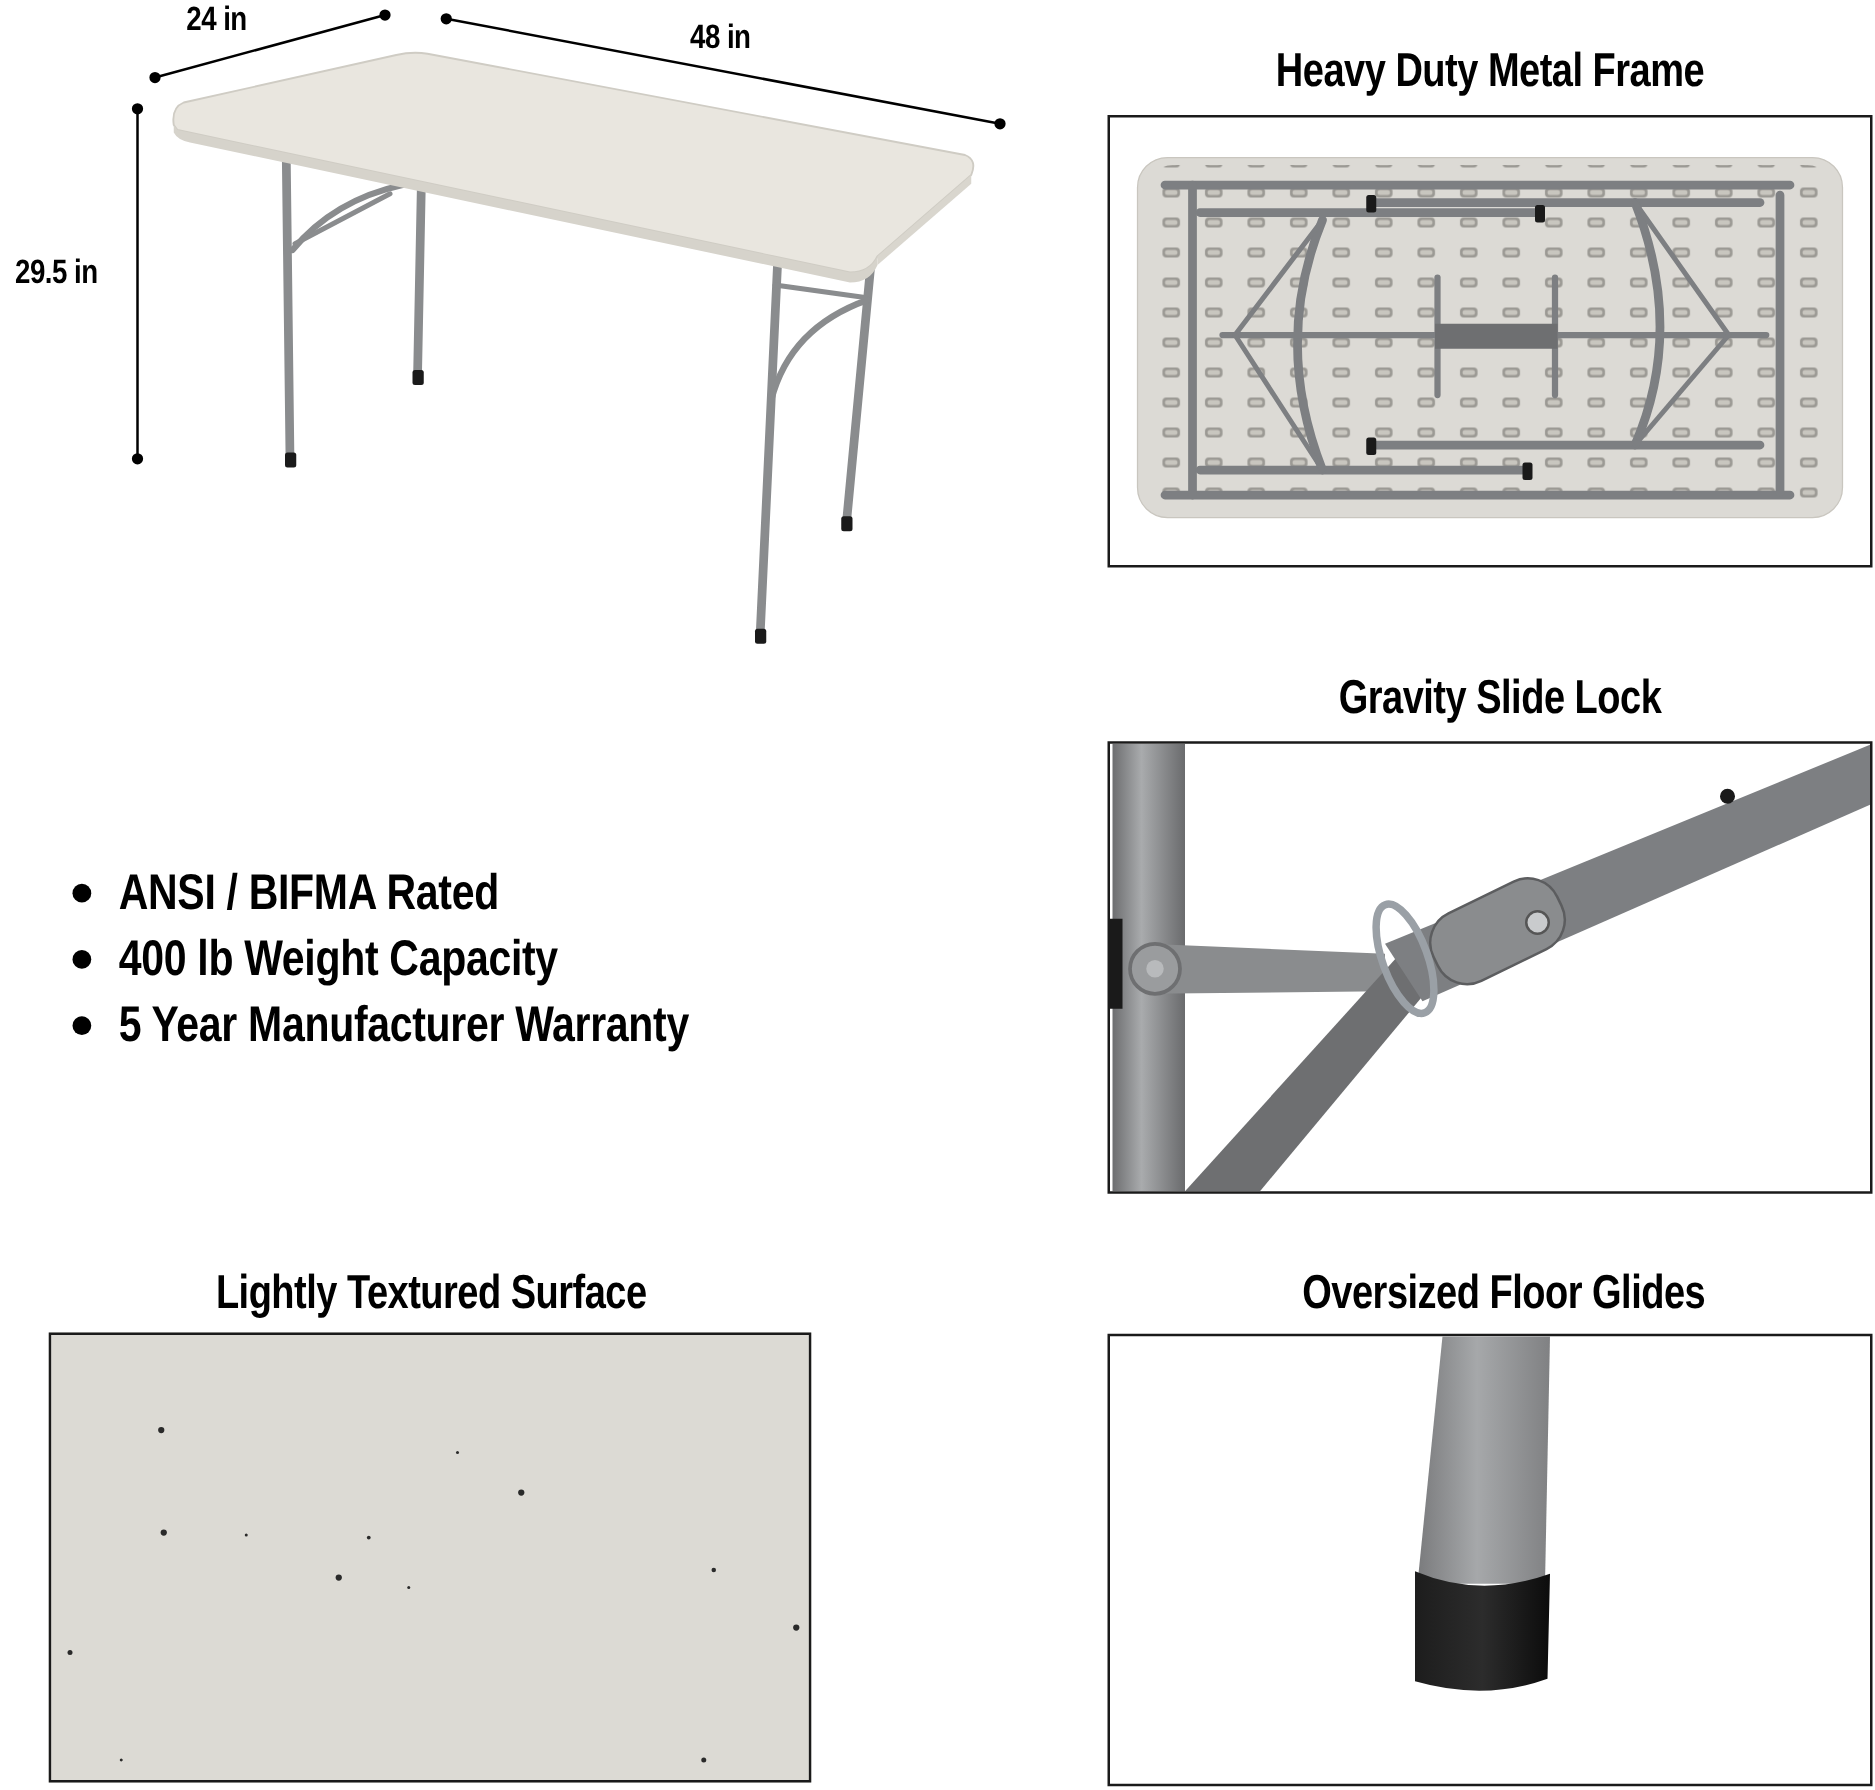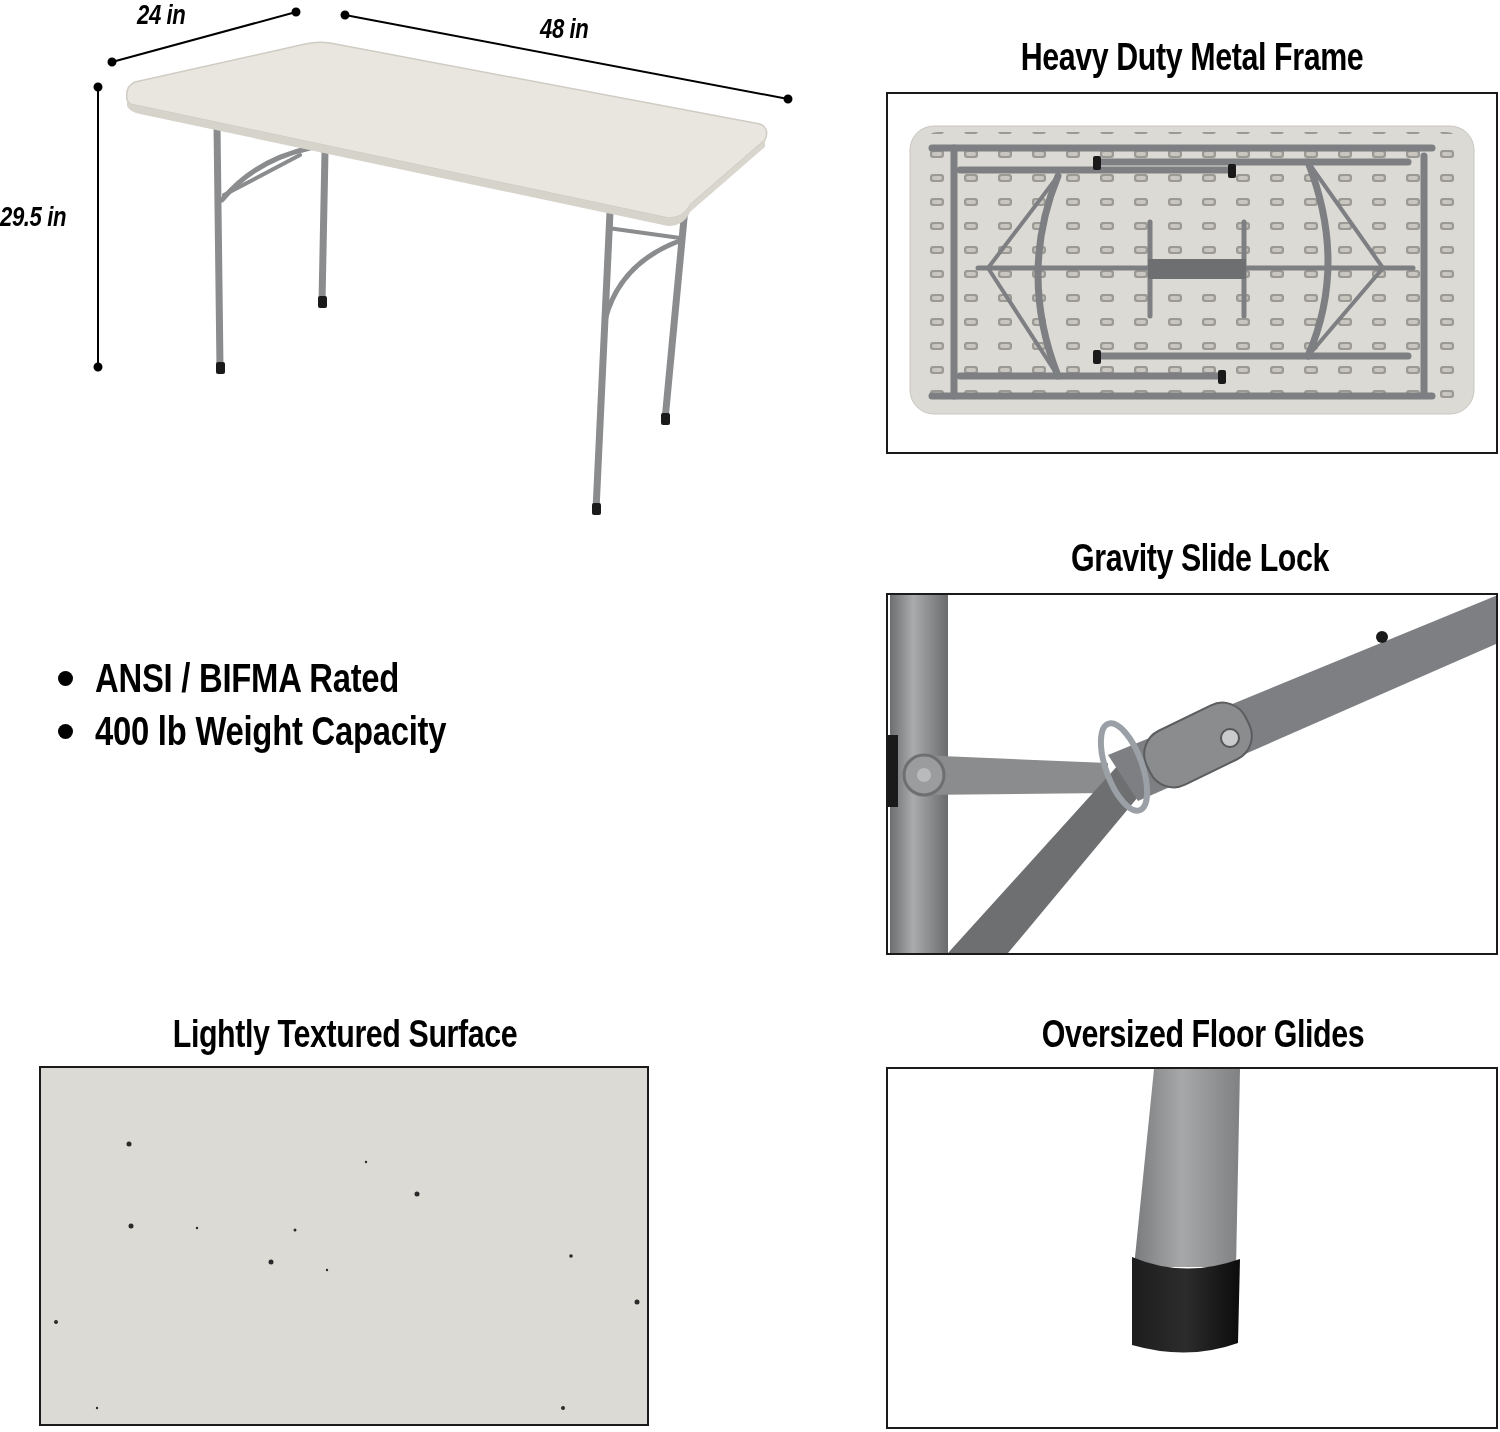--- a/index.html
+++ b/index.html
@@ -4,31 +4,31 @@
 <style>
   html, body { margin:0; padding:0; background:#ffffff; }
   body { width:1500px; height:1432px; position:relative; overflow:hidden;
          font-family:"Liberation Sans", sans-serif; color:#000; }
   .abs { position:absolute; }
   .dim-label { font-family:"Liberation Sans", sans-serif; font-weight:700; font-size:27px;
                transform:scaleX(0.82); transform-origin:left top; letter-spacing:-0.5px; white-space:nowrap; }
   .panel-title { position:absolute; font-weight:700; font-size:38px; text-align:center;
                  white-space:nowrap; transform:scaleX(0.8); letter-spacing:-0.5px; }
   .panel { position:absolute; border:2px solid #1a1a1a; background:#fff; overflow:hidden; box-sizing:border-box; }
-  .features { position:absolute; left:58px; top:652px; list-style:none; margin:0; padding:0; }
+  .features { position:absolute; left:58px; top:688px; list-style:none; margin:0; padding:0; }
   .features li { position:relative; height:53px; display:flex; align-items:center; }
   .bullet { width:15px; height:15px; border-radius:50%; background:#000; margin-right:22px; flex:none; }
   .feat-text { font-weight:700; font-size:40px; white-space:nowrap; transform:scaleX(0.82);
                transform-origin:left center; letter-spacing:-0.3px; }
   svg { display:block; }
 </style>
 </head>
 <body>
 
-<div class="abs" style="left:0;top:0;width:820px;height:530px;font-style:italic;">
+<div class="abs" style="left:12px;top:0;width:820px;height:530px;">
   <svg width="820" height="530">
 
     <g stroke="#000" stroke-width="2" fill="#000">
       <line x1="112" y1="62" x2="296" y2="12"></line>
       <circle cx="112" cy="62" r="3.5"></circle>
         <circle cx="296" cy="12" r="3.5"></circle>
       <line x1="345" y1="15" x2="788" y2="99"></line>
       <circle cx="345" cy="15" r="3.5"></circle>
         <circle cx="788" cy="99" r="3.5"></circle>
       <line x1="98" y1="87" x2="98" y2="367"></line>
@@ -65,20 +65,24 @@
 </div>
 
 <ul class="features">
   <li>
       <span class="bullet"></span>
       <span class="feat-text">ANSI / BIFMA Rated</span>
     </li>
   <li>
       <span class="bullet"></span>
       <span class="feat-text">400 lb Weight Capacity</span>
+    </li>
+  <li>
+      <span class="bullet"></span>
+      <span class="feat-text">5 Year Manufacturer Warranty</span>
     </li>
 </ul>
 
 <div class="panel-title" style="left:887px;top:36px;width:610px;">Heavy Duty Metal Frame</div>
 <div class="panel" style="left:886px;top:92px;width:612px;height:362px;">
   <svg width="608" height="358">
     <defs>
       <pattern id="slots" width="34" height="24" patternUnits="userSpaceOnUse">
         <rect x="8" y="8" width="14" height="8" rx="3" fill="#8f8d88"></rect>
         <rect x="10" y="10" width="10" height="4" rx="2" fill="#c5c2bb"></rect>

